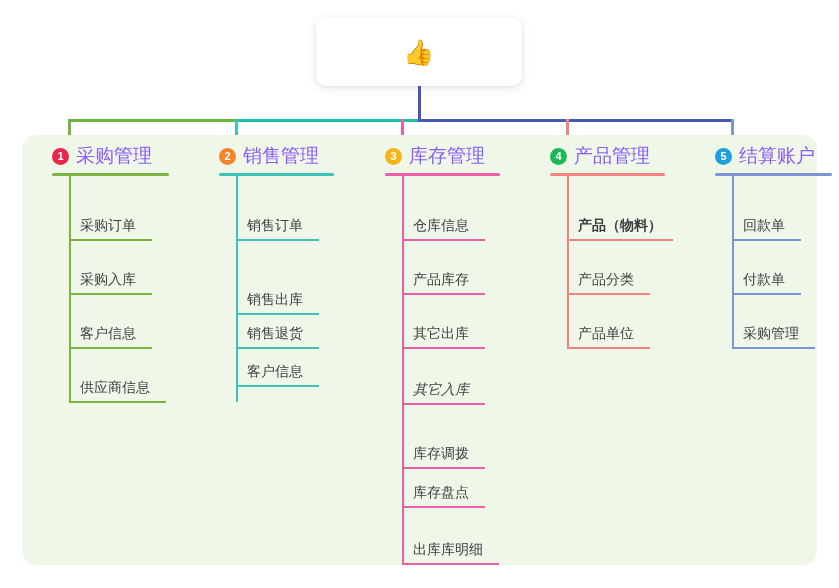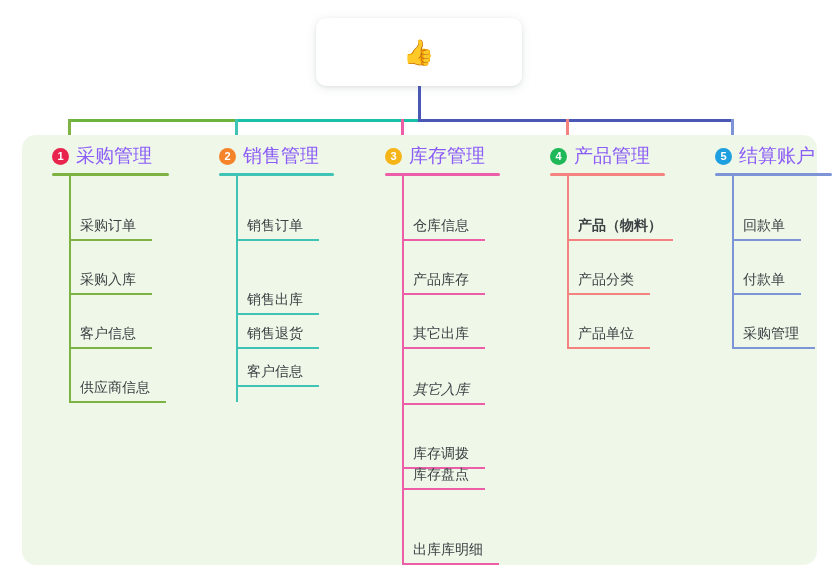--- a/index.html
+++ b/index.html
@@ -182,21 +182,21 @@
             <div class="leaf-underline" style="width: 83px; background: rgb(236, 95, 168);"></div>
           </div>
           <div class="leaf" style="top: 214px; height: 56px; width: 103px; font-style: italic;">
             <span class="leaf-label">其它入库</span>
             <div class="leaf-underline" style="width: 83px; background: rgb(236, 95, 168);"></div>
           </div>
           <div class="leaf" style="top: 268px; height: 54px; width: 103px; margin-top: 12px;">
             <span class="leaf-label">库存调拨</span>
             <div class="leaf-underline" style="width: 83px; background: rgb(236, 95, 168);"></div>
           </div>
-          <div class="leaf" style="top: 304px; height: 51px; width: 103px; font-family: Liberation Serif, serif;">
+          <div class="leaf" style="top: 322px; height: 51px; width: 103px; font-family: Liberation Serif, serif;">
             <span class="leaf-label">库存盘点</span>
             <div class="leaf-underline" style="width: 83px; background: rgb(236, 95, 168);"></div>
           </div>
           <div class="leaf" style="top: 376px; height: 54px; width: 117px;">
             <span class="leaf-label">出库库明细</span>
             <div class="leaf-underline" style="width: 97px; background: rgb(236, 95, 168);"></div>
           </div>
         </div>
         <div class="col" style="left: 528px; width: 125px;">
           <div class="col-head">

